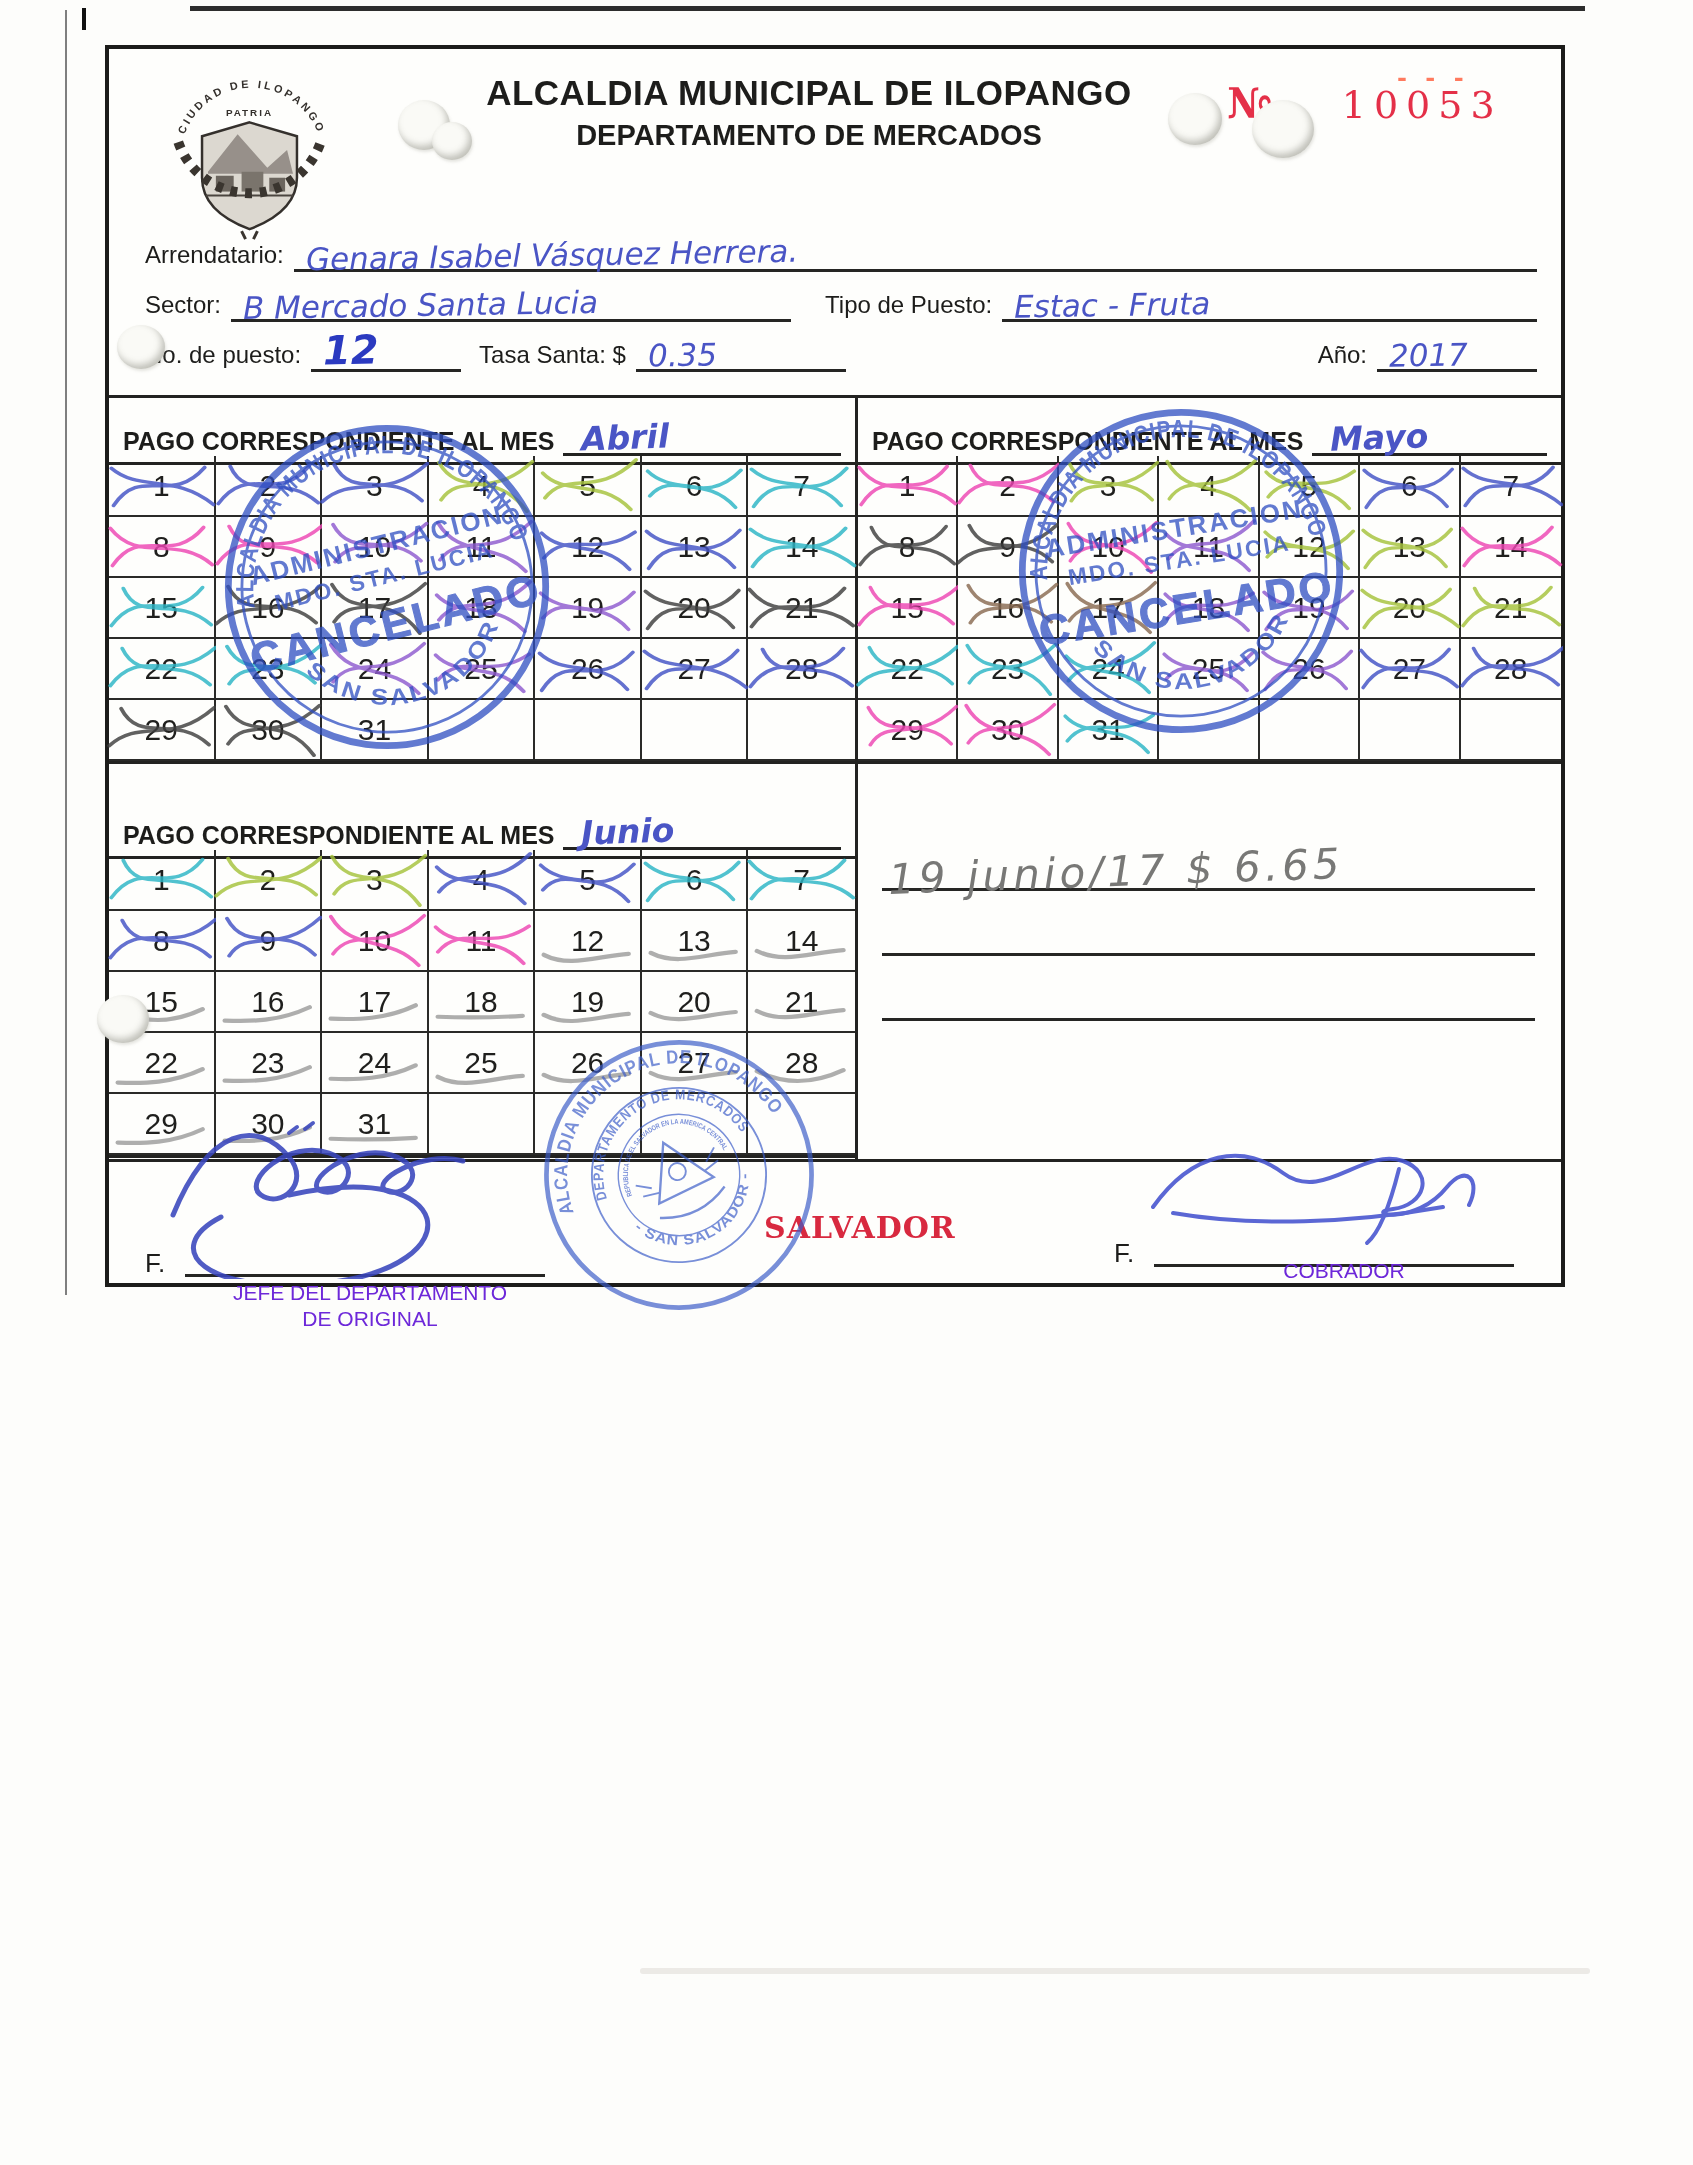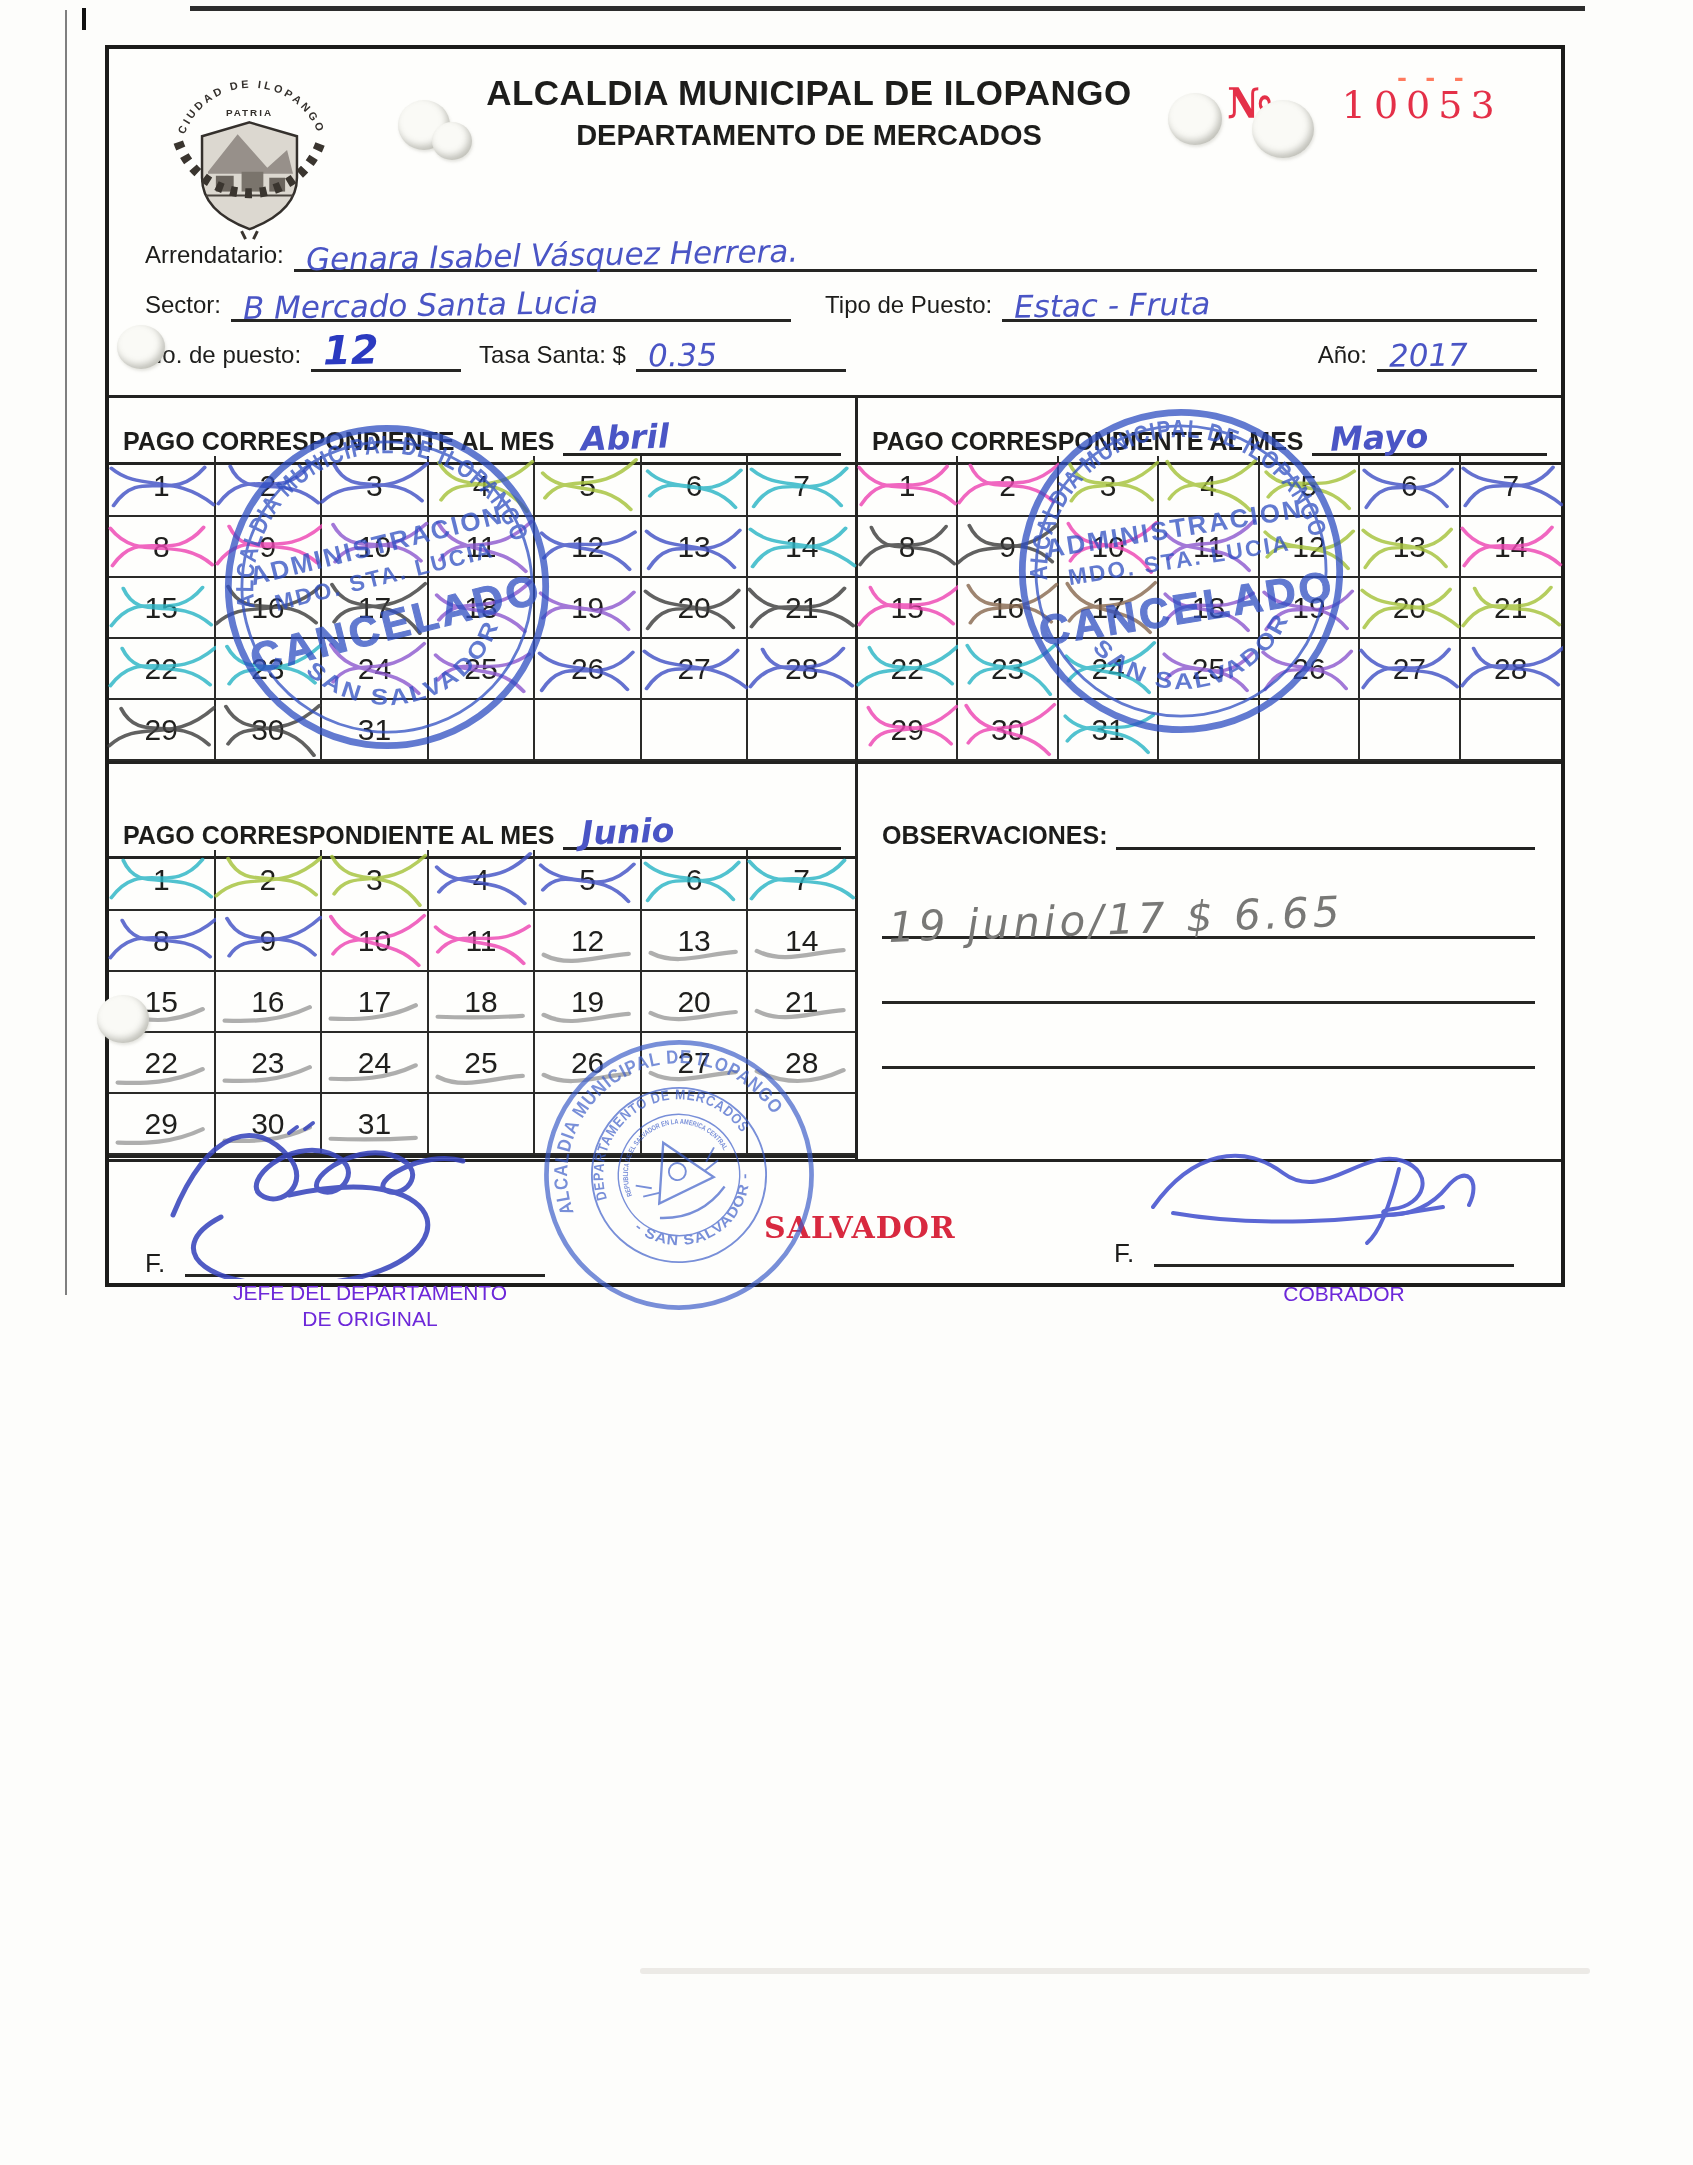--- a/index.html
+++ b/index.html
@@ -1003,44 +1003,40 @@
               </svg>
             </div>
             <div class="cell"></div>
             <div class="cell"></div>
             <div class="cell"></div>
             <div class="cell"></div>
           </div>
       </div>
       <div class="mcol right">
         <div class="obs">
-          <div class="obs-head">
-            <span>OBSERVACIONES:</span>
-            <span class="mh-line"></span>
-          </div>
           <div class="obs-note-line">
             <span class="obs-note">19 junio/17 $ 6.65</span>
           </div>
           <div class="obs-line"></div>
           <div class="obs-line"></div>
         </div>
       </div>
     </div>
 
     <div class="sig-band">
       <div class="sig-block" style="left:36px;top:86px;">F.</div>
       <div class="sig-line" style="left:76px;width:360px;top:112px;"></div>
       <div class="sig-caption" style="left:96px;top:118px;width:330px;">
         <div>JEFE DEL DEPARTAMENTO</div>
         <div>DE ORIGINAL</div>
       </div>
       <div class="original">SALVADOR</div>
       <div class="sig-block" style="left:1005px;top:76px;">F.</div>
       <div class="sig-line" style="left:1045px;width:360px;top:102px;"></div>
-      <div class="sig-caption" style="left:1105px;top:119px;width:260px;">COBRADOR</div>
+      <div class="sig-caption" style="left:1105px;top:96px;width:260px;">COBRADOR</div>
     </div>
 
     <svg class="stamp stamp-a" width="340" height="340" viewBox="0 0 300 300">
       <g fill="none" stroke="#2e4ec2">
         <circle cx="150" cy="150" r="140" stroke-width="6"></circle>
         <circle cx="150" cy="150" r="128" stroke-width="2.5"></circle>
       </g>
       <g fill="#2e4ec2" font-family="Liberation Sans,sans-serif" font-weight="bold">
         <text font-size="22" letter-spacing="1">
           <textPath href="#arcT" xlink:href="#arcT" startOffset="50%" text-anchor="middle" textLength="350" lengthAdjust="spacingAndGlyphs">ALCALDIA MUNICIPAL DE ILOPANGO</textPath>

